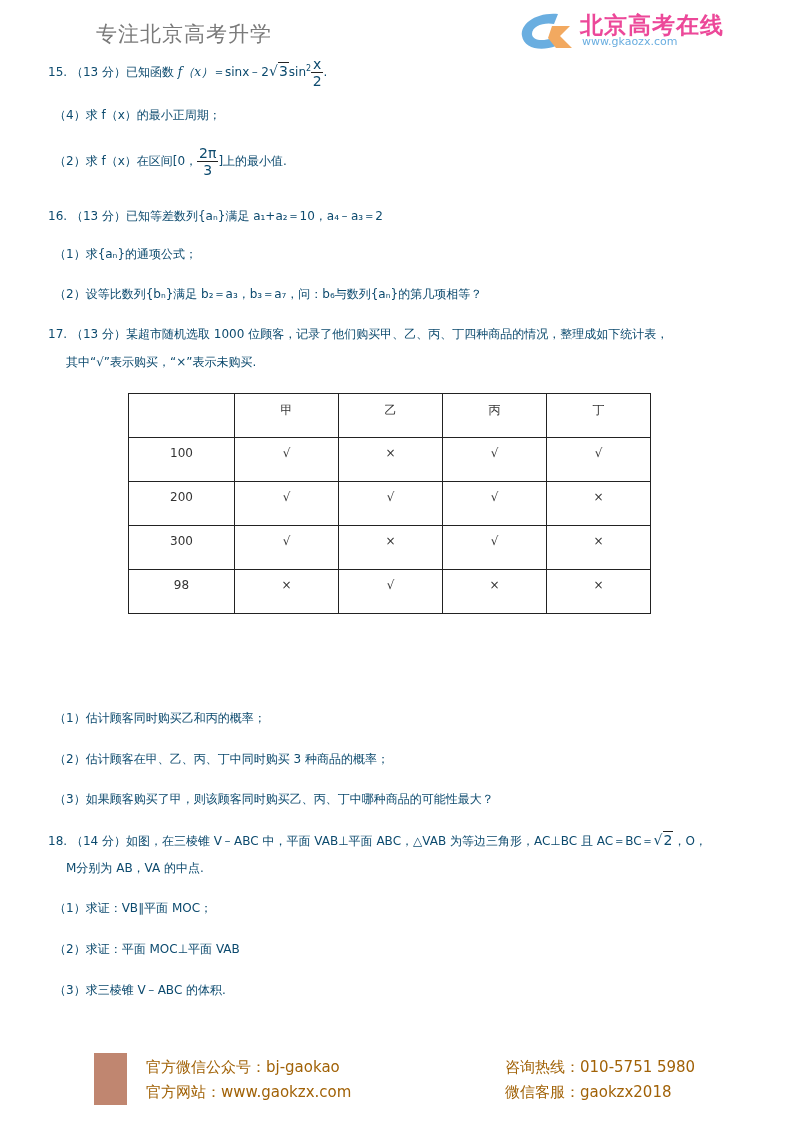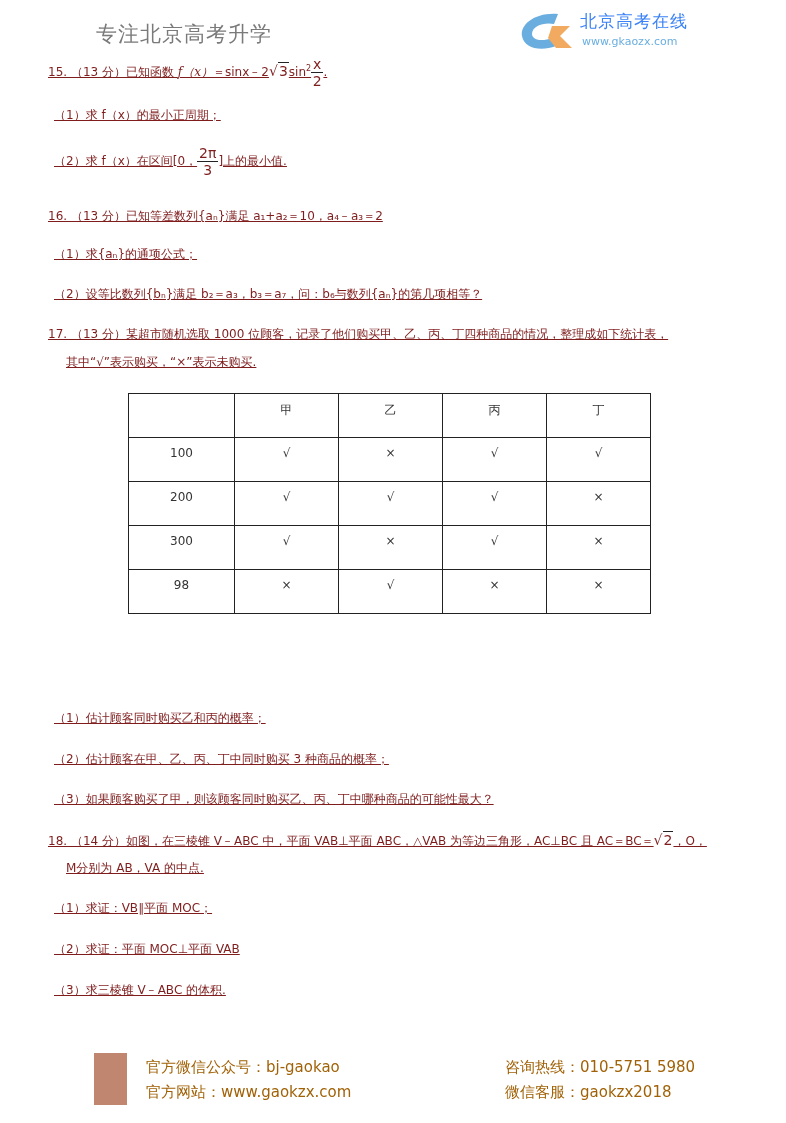--- a/index.html
+++ b/index.html
@@ -1,22 +1,22 @@
 <!DOCTYPE html>
 <html><head>
 <meta charset="utf-8">
 <style>
   html, body { margin:0; padding:0; background:#fff; }
   body { width:786px; height:1123px; position:relative; overflow:hidden;
          font-family:"DejaVu Sans", sans-serif; color:#222; }
   .abs { position:absolute; }
   .hdr-title { left:96px; top:20px; font-size:21px; color:#7a7a7a; letter-spacing:1px;text-align:right; }
-  .logo-name { left:580px; top:10px; font-size:17px; font-weight:normal; color:#3b82f6; letter-spacing:1px; }
+  .logo-name { left:580px; top:10px; font-size:23px; font-weight:bold; color:#ec4899; letter-spacing:1px; }
   .logo-url { left:582px; top:35px; font-size:11px; color:#6aaee0; }
-  .q { font-size:12px; color:#7f1d1d; white-space:nowrap;text-decoration:underline; }
+  .q { font-size:12px; color:#0c4a6e; white-space:nowrap; }
   .it { font-style:italic; font-family:"DejaVu Serif", serif; }
   sub, sup { font-size:8px; }
   .frac { display:inline-block; vertical-align:middle; text-align:center; font-size:14px; line-height:16px; }
   .frac .num { display:block; border-bottom:1px solid #222; padding:0 2px; }
   .frac .den { display:block; }
   .sqrt { display:inline-block; font-size:14px; }
   .sqrt .rad { border-top:1px solid #222; padding:0 1px; }
   table.stat { left:128px; top:393px; border-collapse:collapse; }
   table.stat td { border:1px solid #222; width:104px; height:44px; text-align:center; vertical-align:top;
                   padding-top:8px; box-sizing:border-box; font-size:12px; color:#333; }
@@ -31,21 +31,21 @@
 <svg class="abs" style="left:518px;top:10px" width="60" height="42">
   <path d="M40 4 C18 2 2 14 4 26 C6 38 22 42 38 36 L34 28 C24 32 14 30 14 24 C14 16 26 12 36 14 Z" fill="#6aaee0"></path>
   <path d="M34 16 L52 16 L42 26 L54 38 L38 38 L30 28 Z" fill="#f2a960"></path>
 </svg>
 <div class="abs logo-name">北京高考在线</div>
 <div class="abs logo-url">www.gkaozx.com</div>
 
 <div class="abs q" style="left:48px;top:56px">
   <span>15. （13 分）已知函数 </span><span class="it">f（x）</span><span>＝sinx﹣2</span><span class="sqrt">√<span class="rad">3</span></span><span>sin</span><sup>2</sup><span class="frac"><span class="num">x</span><span class="den">2</span></span><span>.</span>
 </div>
-<div class="abs q" style="left:54px;top:107px">（1）求 f（x）的最小正周期；</div>
+<div class="abs q" style="left:54px;top:107px">（4）求 f（x）的最小正周期；</div>
 <div class="abs q" style="left:54px;top:145px">
   <span>（2）求 f（x）在区间[0，</span><span class="frac"><span class="num">2π</span><span class="den">3</span></span><span>]上的最小值.</span>
 </div>
 
 <div class="abs q" style="left:48px;top:208px">16. （13 分）已知等差数列{aₙ}满足 a₁+a₂＝10，a₄﹣a₃＝2</div>
 <div class="abs q" style="left:54px;top:246px">（1）求{aₙ}的通项公式；</div>
 <div class="abs q" style="left:54px;top:286px">（2）设等比数列{bₙ}满足 b₂＝a₃，b₃＝a₇，问：b₆与数列{aₙ}的第几项相等？</div>
 
 <div class="abs q" style="left:48px;top:326px">17. （13 分）某超市随机选取 1000 位顾客，记录了他们购买甲、乙、丙、丁四种商品的情况，整理成如下统计表，</div>
 <div class="abs q" style="left:66px;top:354px">其中“√”表示购买，“×”表示未购买.</div>

